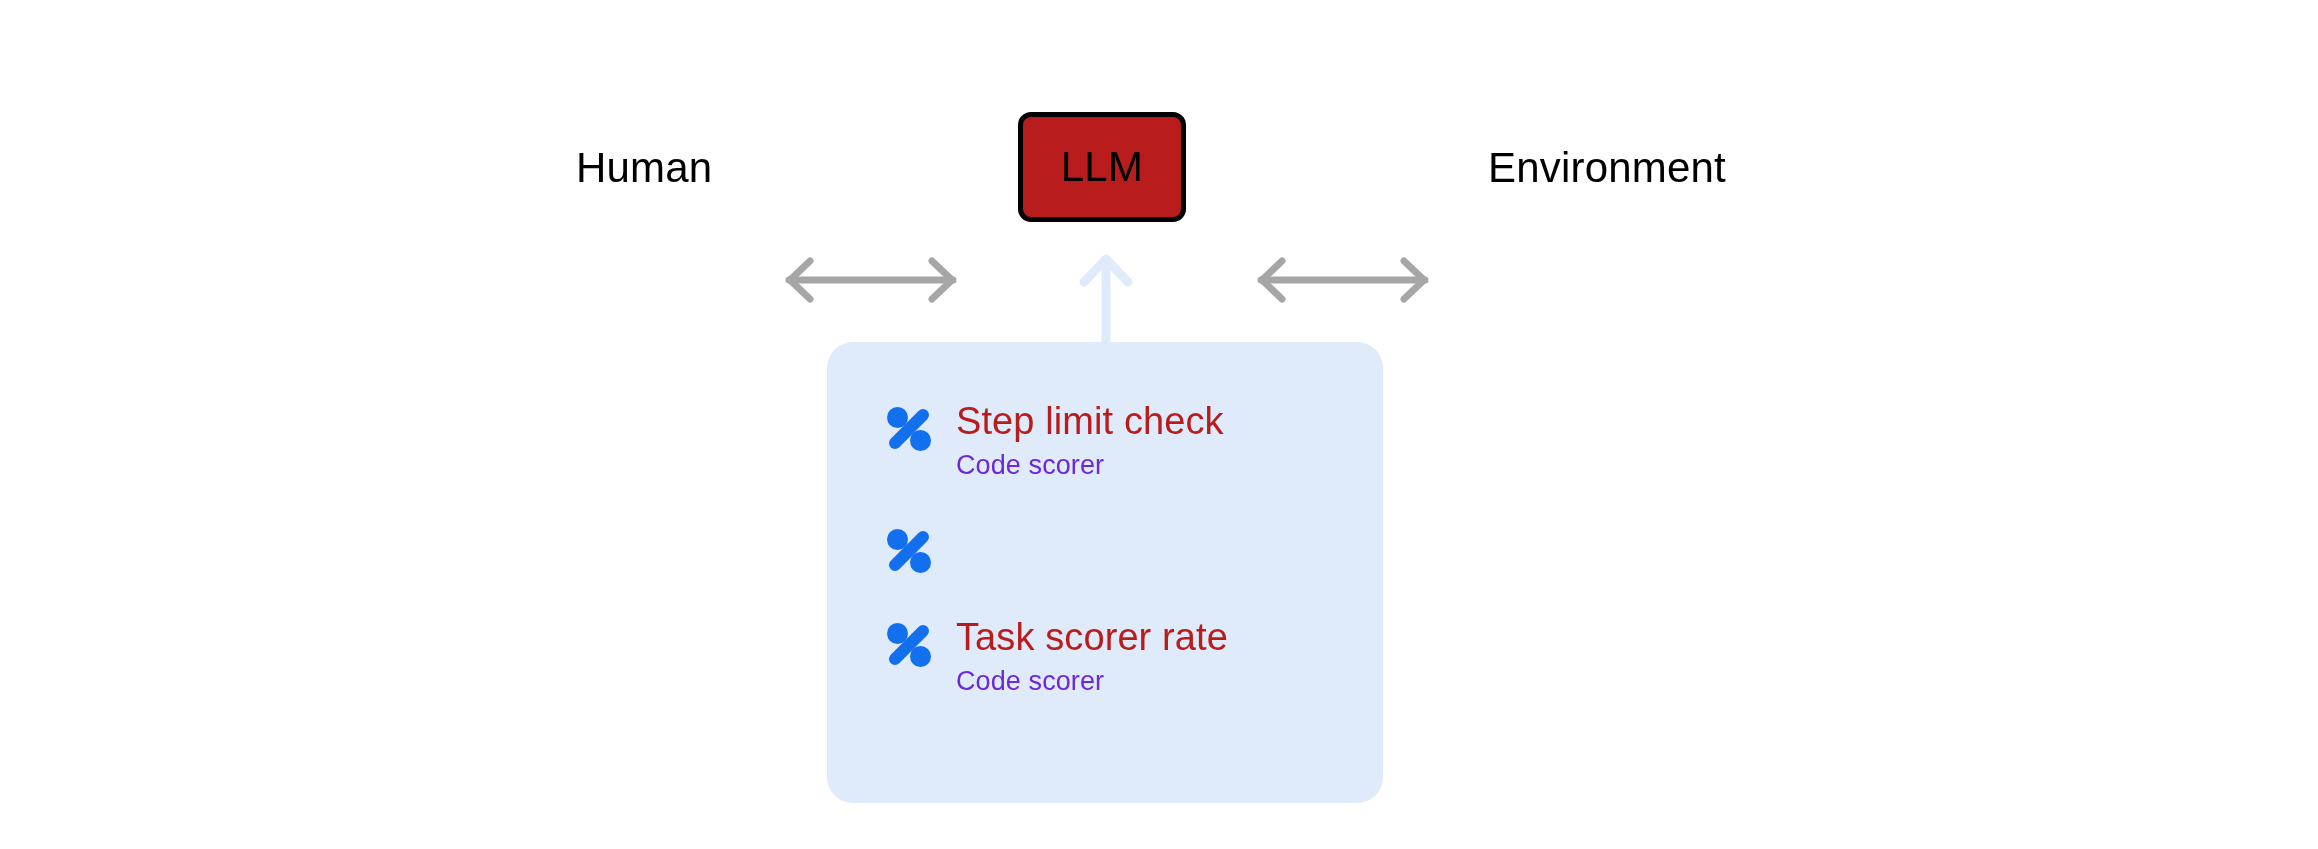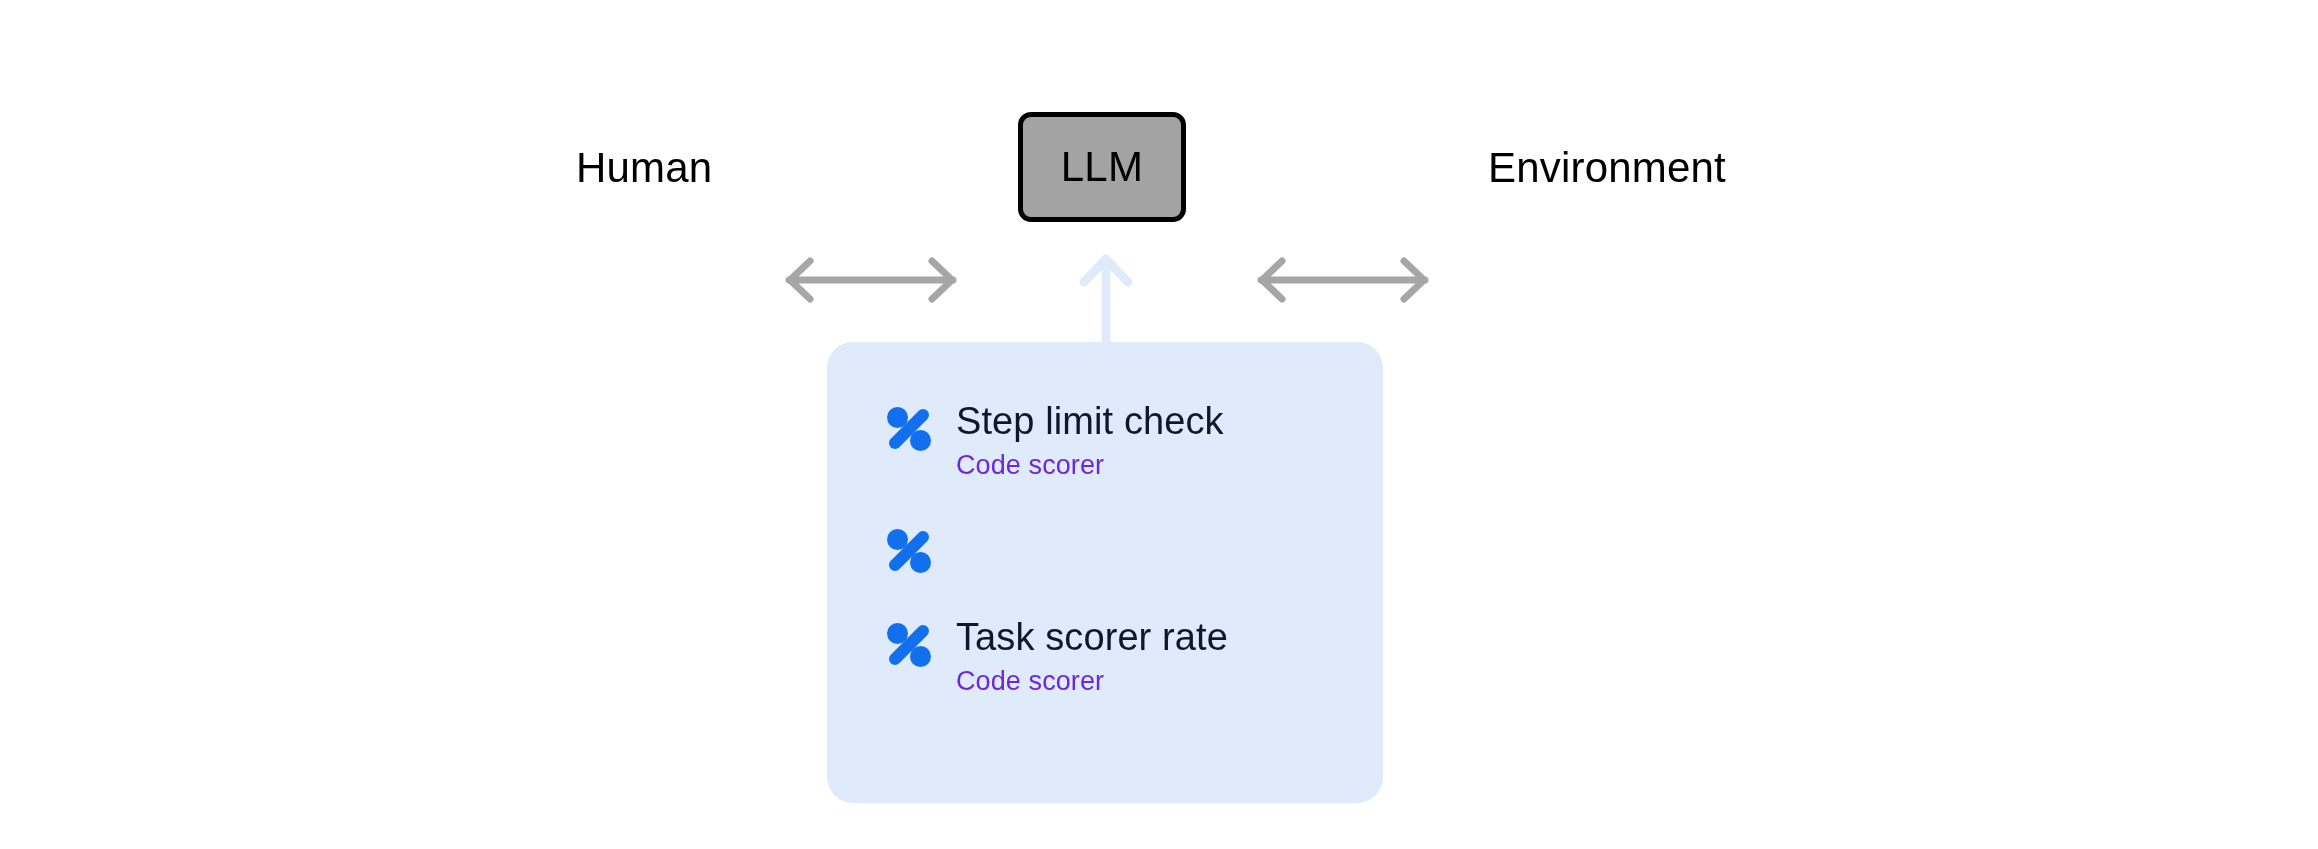--- a/index.html
+++ b/index.html
@@ -52,21 +52,21 @@
 
   .llm-box {
     position: absolute;
     left: 1018px;
     top: 112px;
     width: 168px;
     height: 110px;
     box-sizing: border-box;
     border: 5px solid #000000;
     border-radius: 13px;
-    background: #a3a3a3;
+    background: #b91c1c;
     display: flex;
     align-items: center;
     justify-content: center;
     font-size: 42px;
     color: #000000;
     letter-spacing: 0.3px;
   }
 
   .arrow-h {
     position: absolute;
@@ -116,21 +116,21 @@
   .scorer-icon svg { display: block; width: 48px; height: 48px; }
 
   .scorer-text {
     margin-left: 23px;
     display: flex;
     flex-direction: column;
   }
   .scorer-title {
     font-size: 38px;
     line-height: 44px;
-    color: #0f172a;
+    color: #b91c1c;
     white-space: nowrap;
     letter-spacing: 0.1px;
   }
   .scorer-sub {
     margin-top: 6px;
     font-size: 27px;
     line-height: 32px;
     color: #6d28d9;
     white-space: nowrap;
     letter-spacing: 0.1px;

